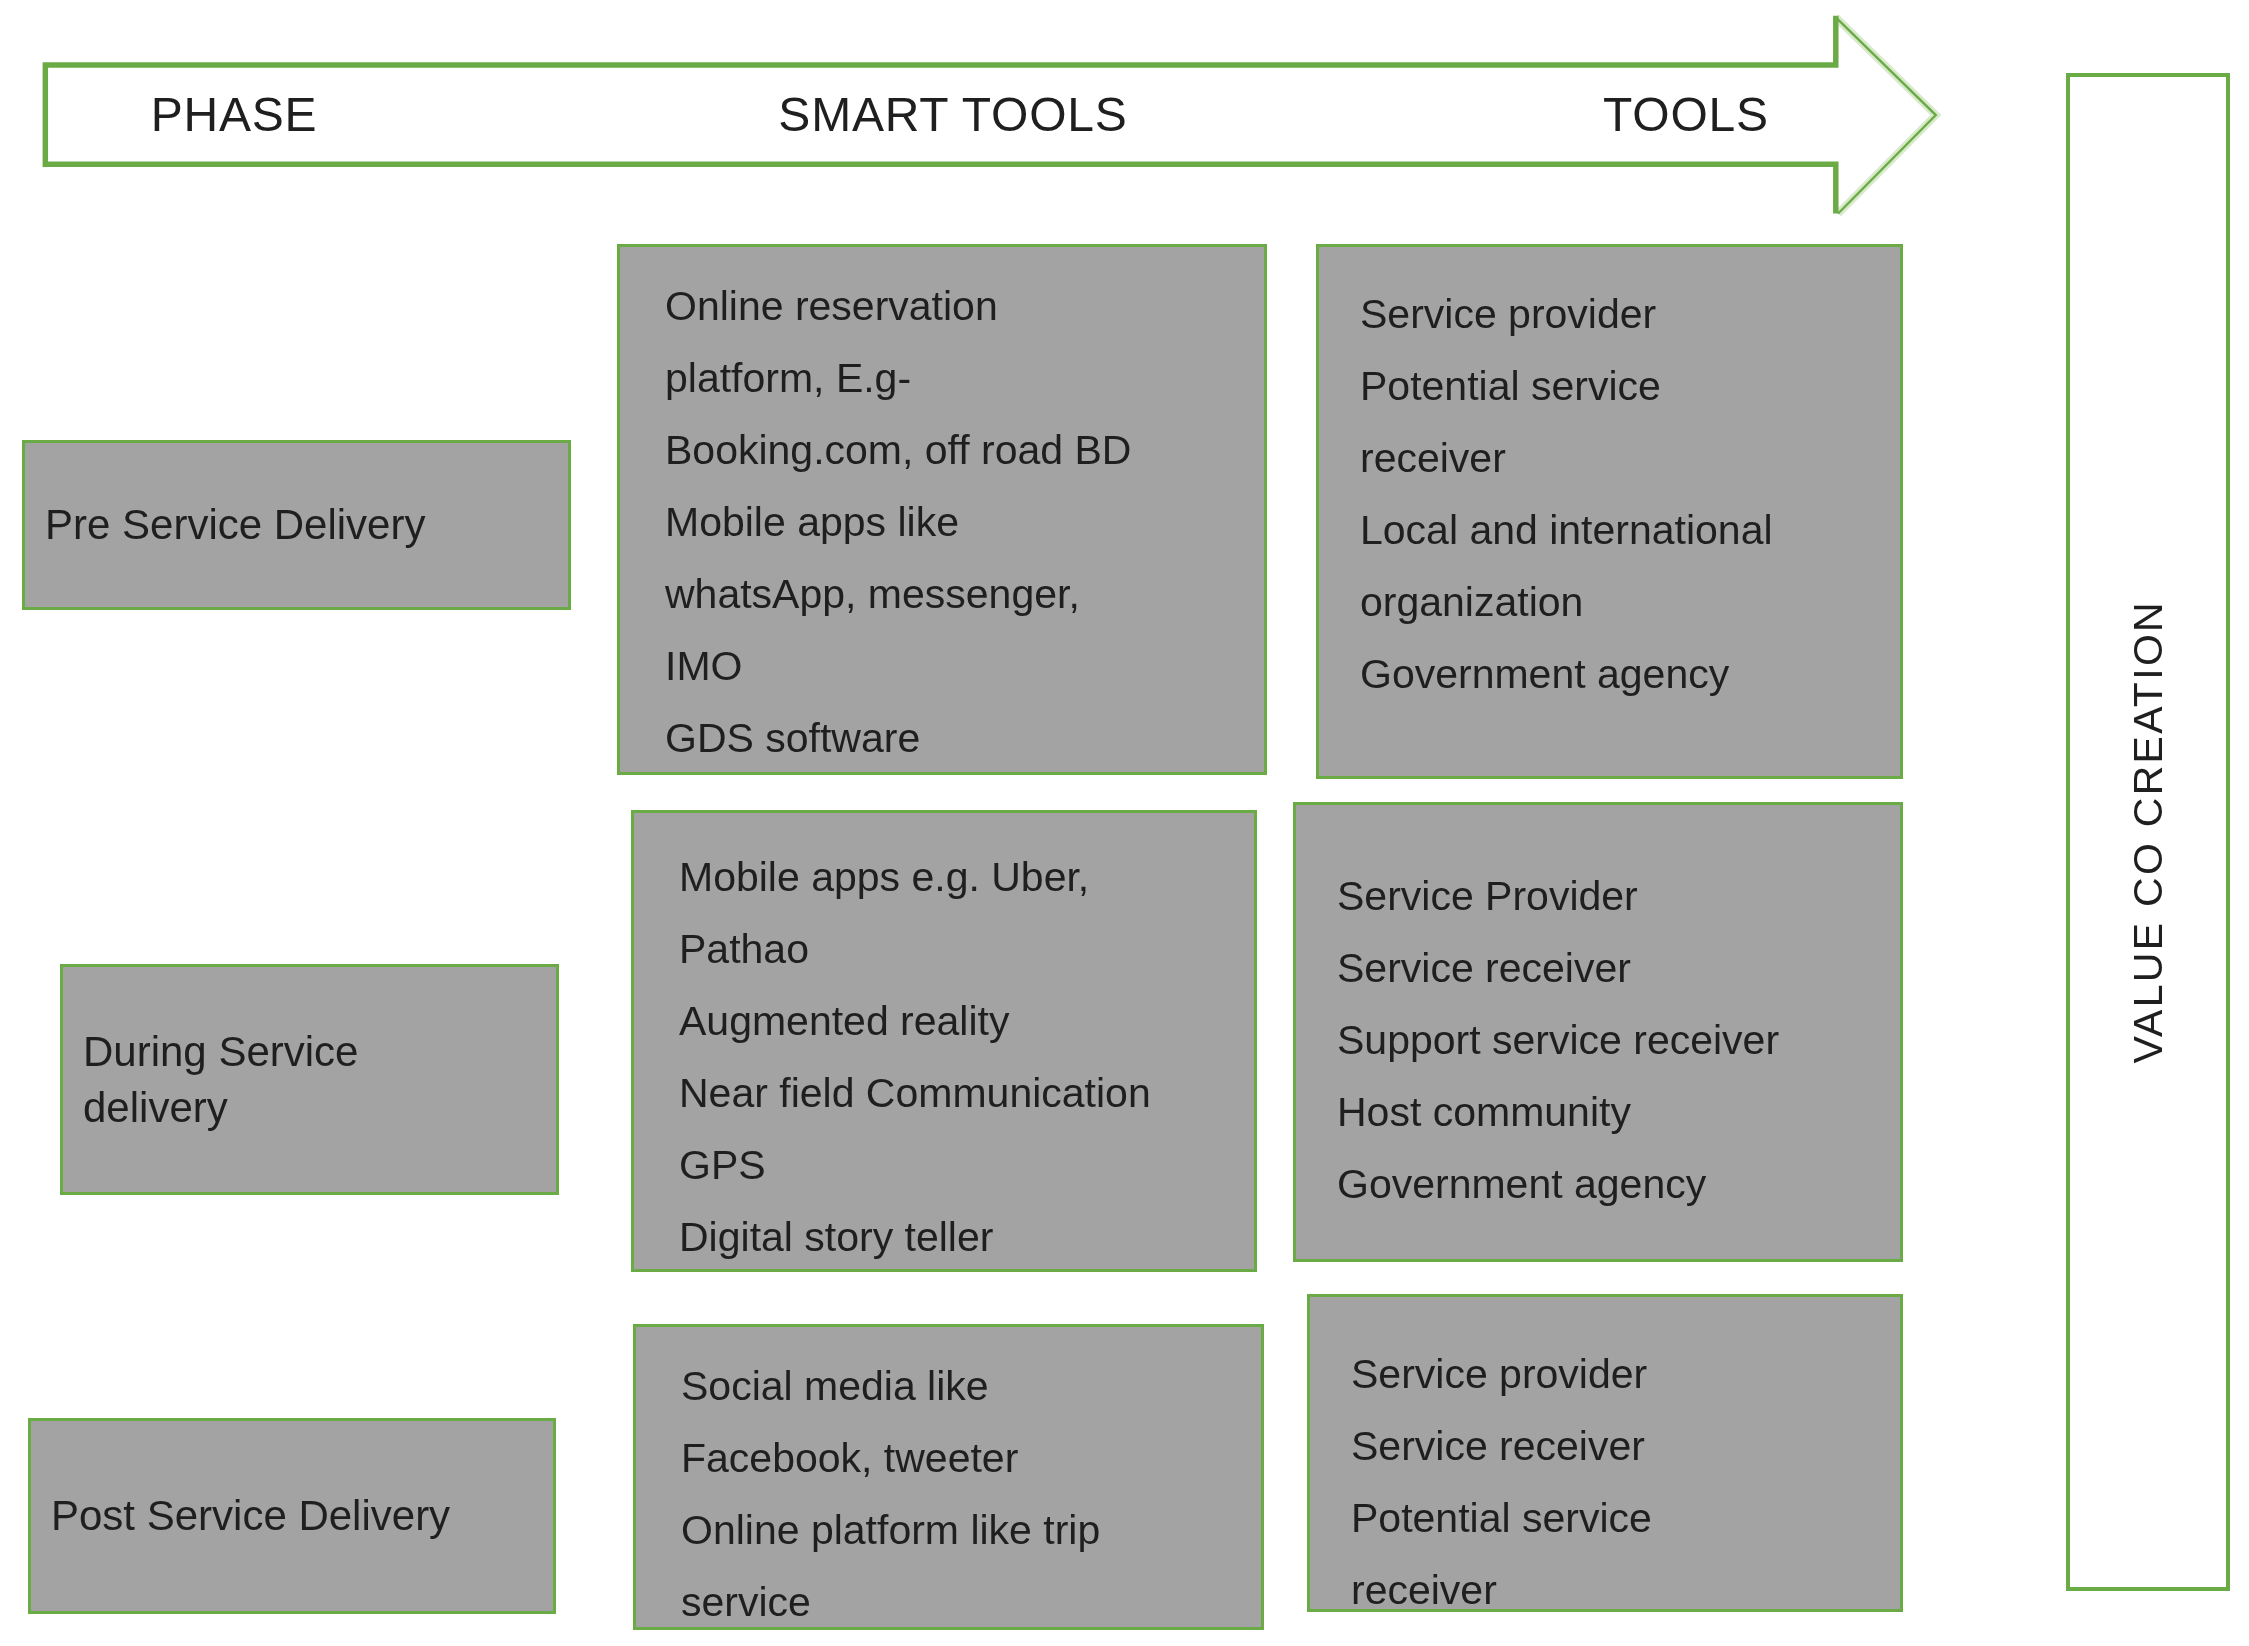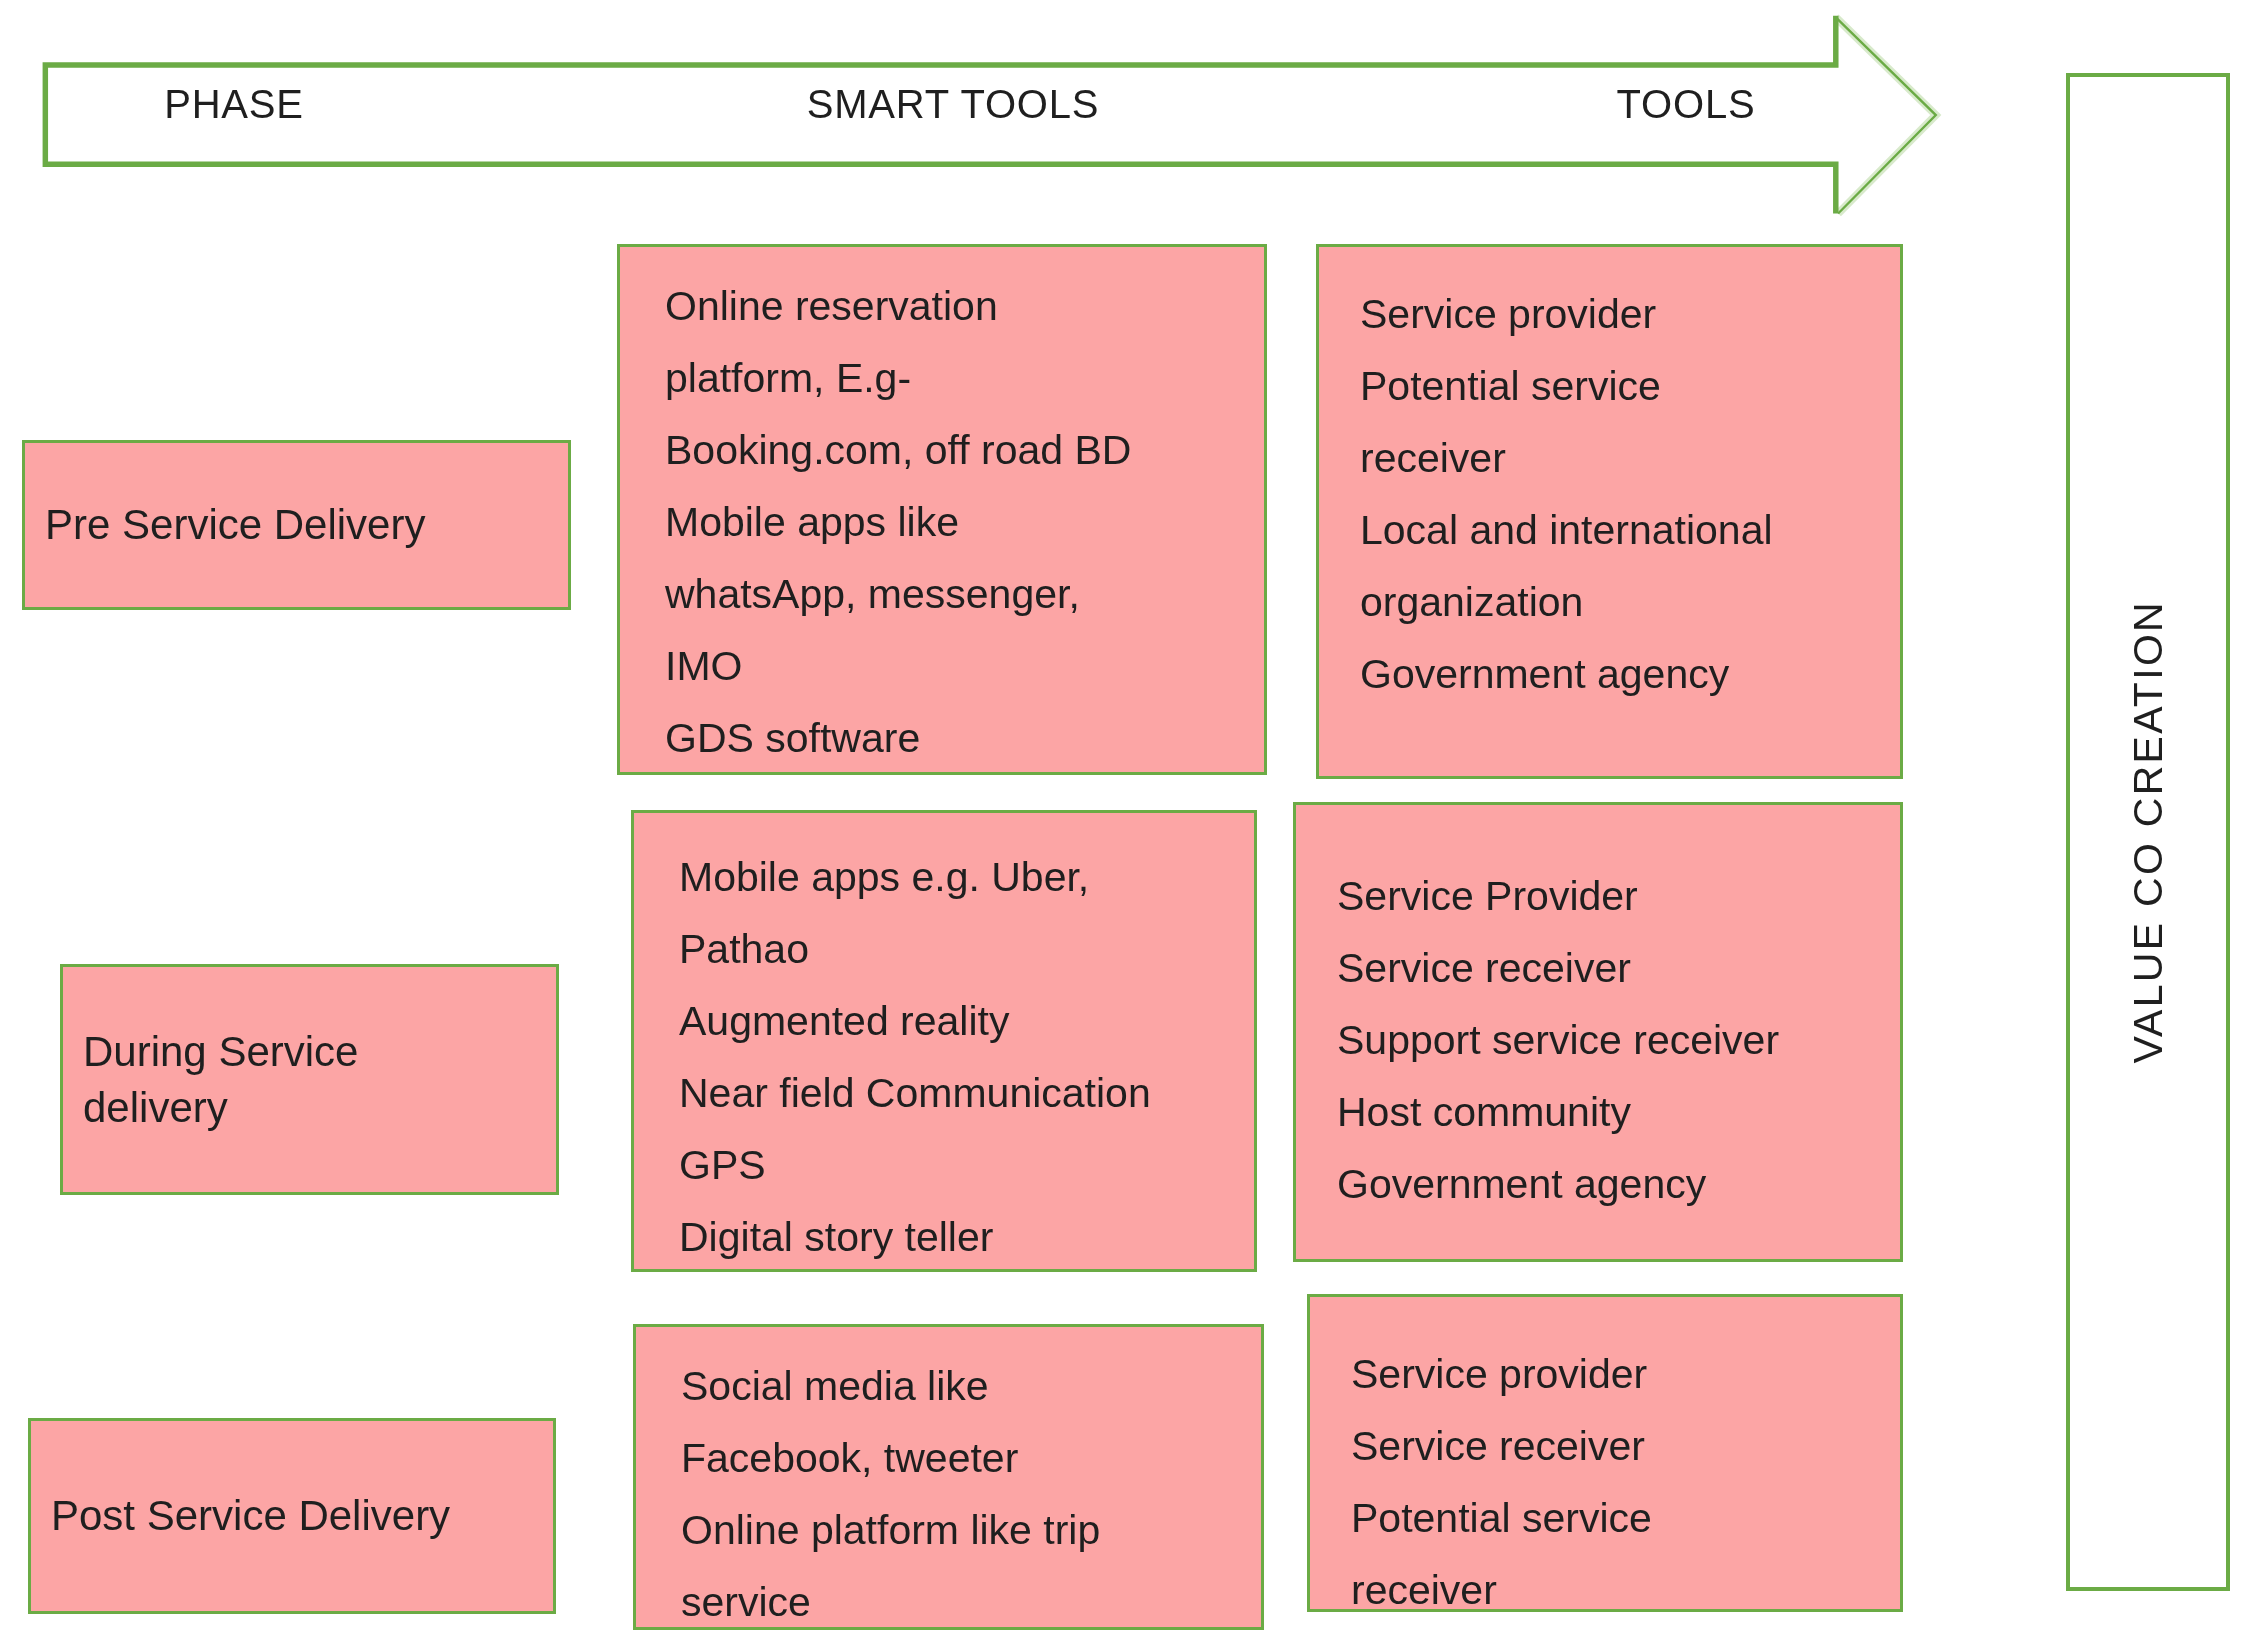--- a/index.html
+++ b/index.html
@@ -14,32 +14,32 @@
     position:relative;
     font-family:"Liberation Sans", sans-serif;
     color:var(--text);
     overflow:hidden;
   }
   .abs{position:absolute;}
   
   #arrow-svg{left:0;top:0;width:2250px;height:1647px;pointer-events:none;}
   .arrow-label{
     position:absolute;
-    top:104px;
+    top:114px;
     transform:translate(-50%,-50%);
-    font-size:40px;
+    font-size:48px;
     letter-spacing:0.8px;
     white-space:nowrap;
     color:var(--text);
   }
   
   .gbox{
     position:absolute;
     border:3.9px solid var(--green);
-    background:#fca5a5;
+    background:#a3a3a3;
   }
   .phase-box{
     display:flex;
     align-items:center;
     font-size:42px;
     line-height:1.32;
     padding-left:20px;
     white-space:pre-line;
   }
   .list-box{

